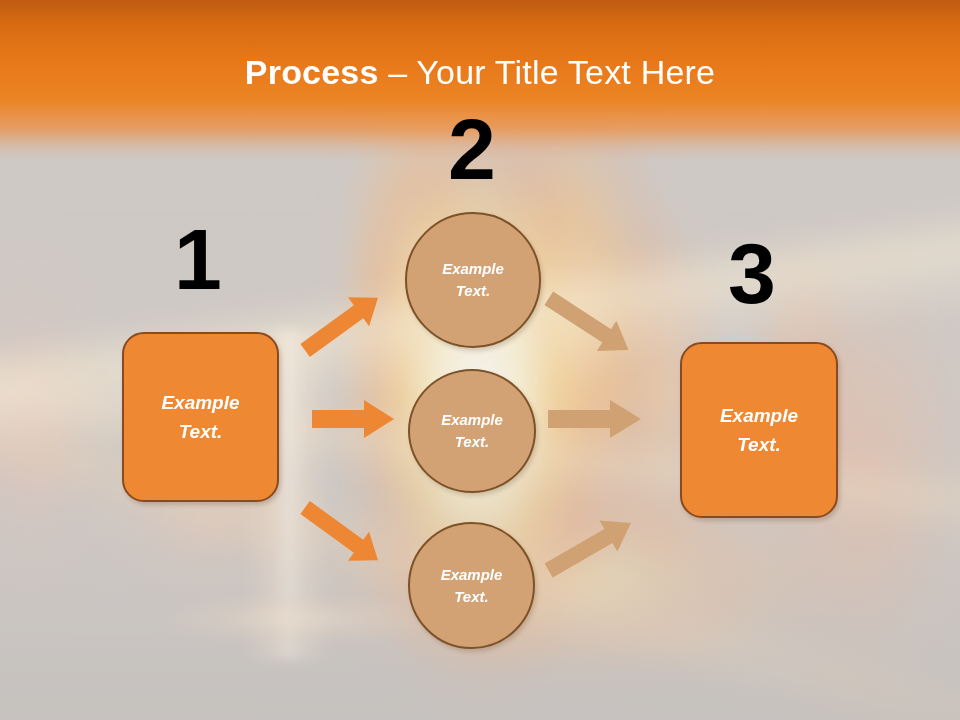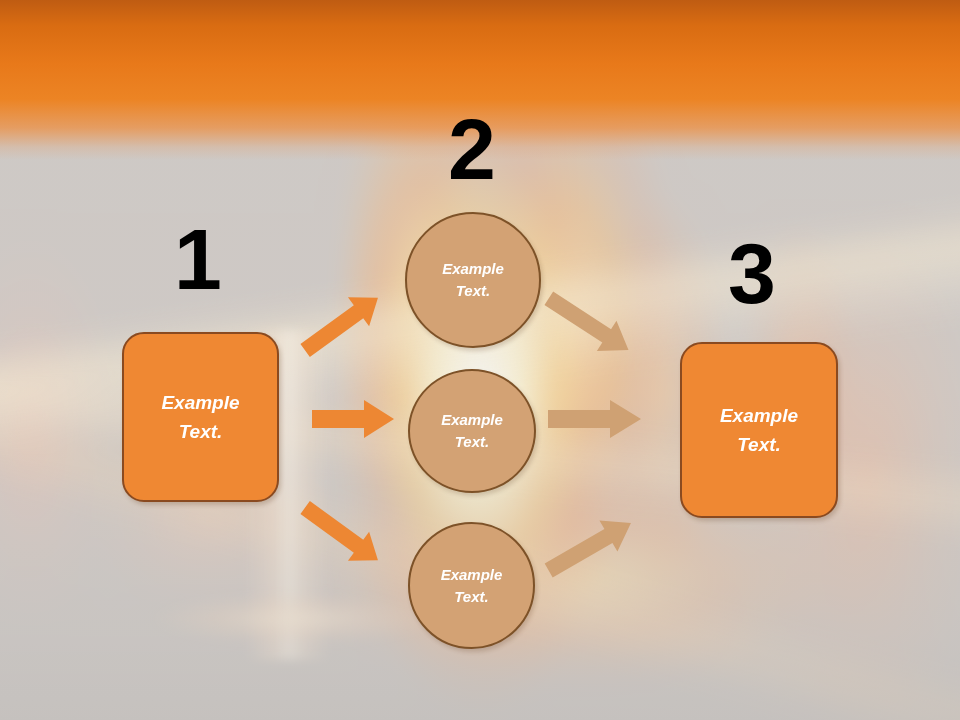--- a/index.html
+++ b/index.html
@@ -175,20 +175,23 @@
 
   <div class="bg-layer">
     <div class="bg-base"></div>
     <div class="bg-streaks"></div>
     <div class="bg-glass"></div>
     <div class="bg-glass-foot"></div>
     <div class="bg-haze"></div>
   </div>
 
   <div class="header-band"></div>
+  <div class="slide-title">
+    <span class="t-bold">Process</span><span class="t-light"> – Your Title Text Here</span>
+  </div>
 
   <div class="step-num" id="num1">1</div>
   <div class="step-num" id="num2">2</div>
   <div class="step-num" id="num3">3</div>
 
   <div class="proc-box" id="box-left">
     <div class="label">
       <span>Example</span><br>
       <span>Text.</span>
     </div>

